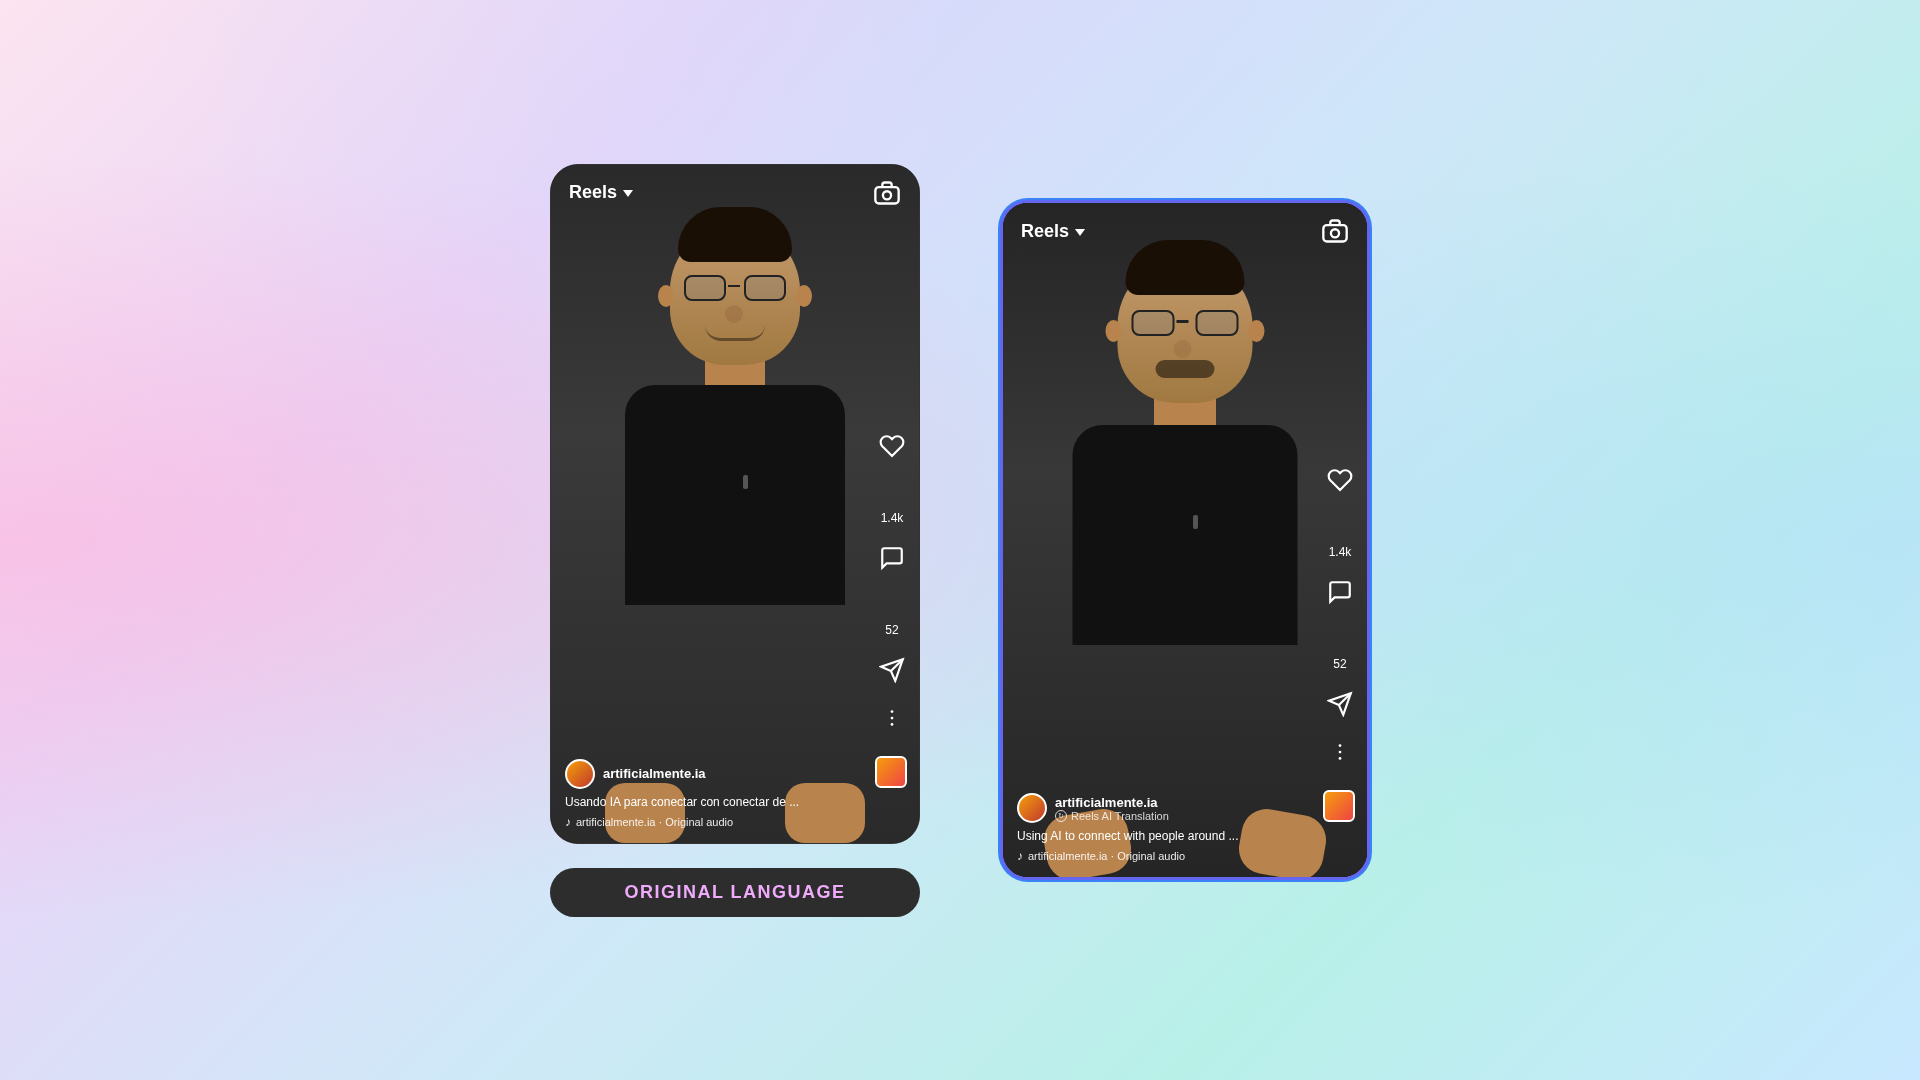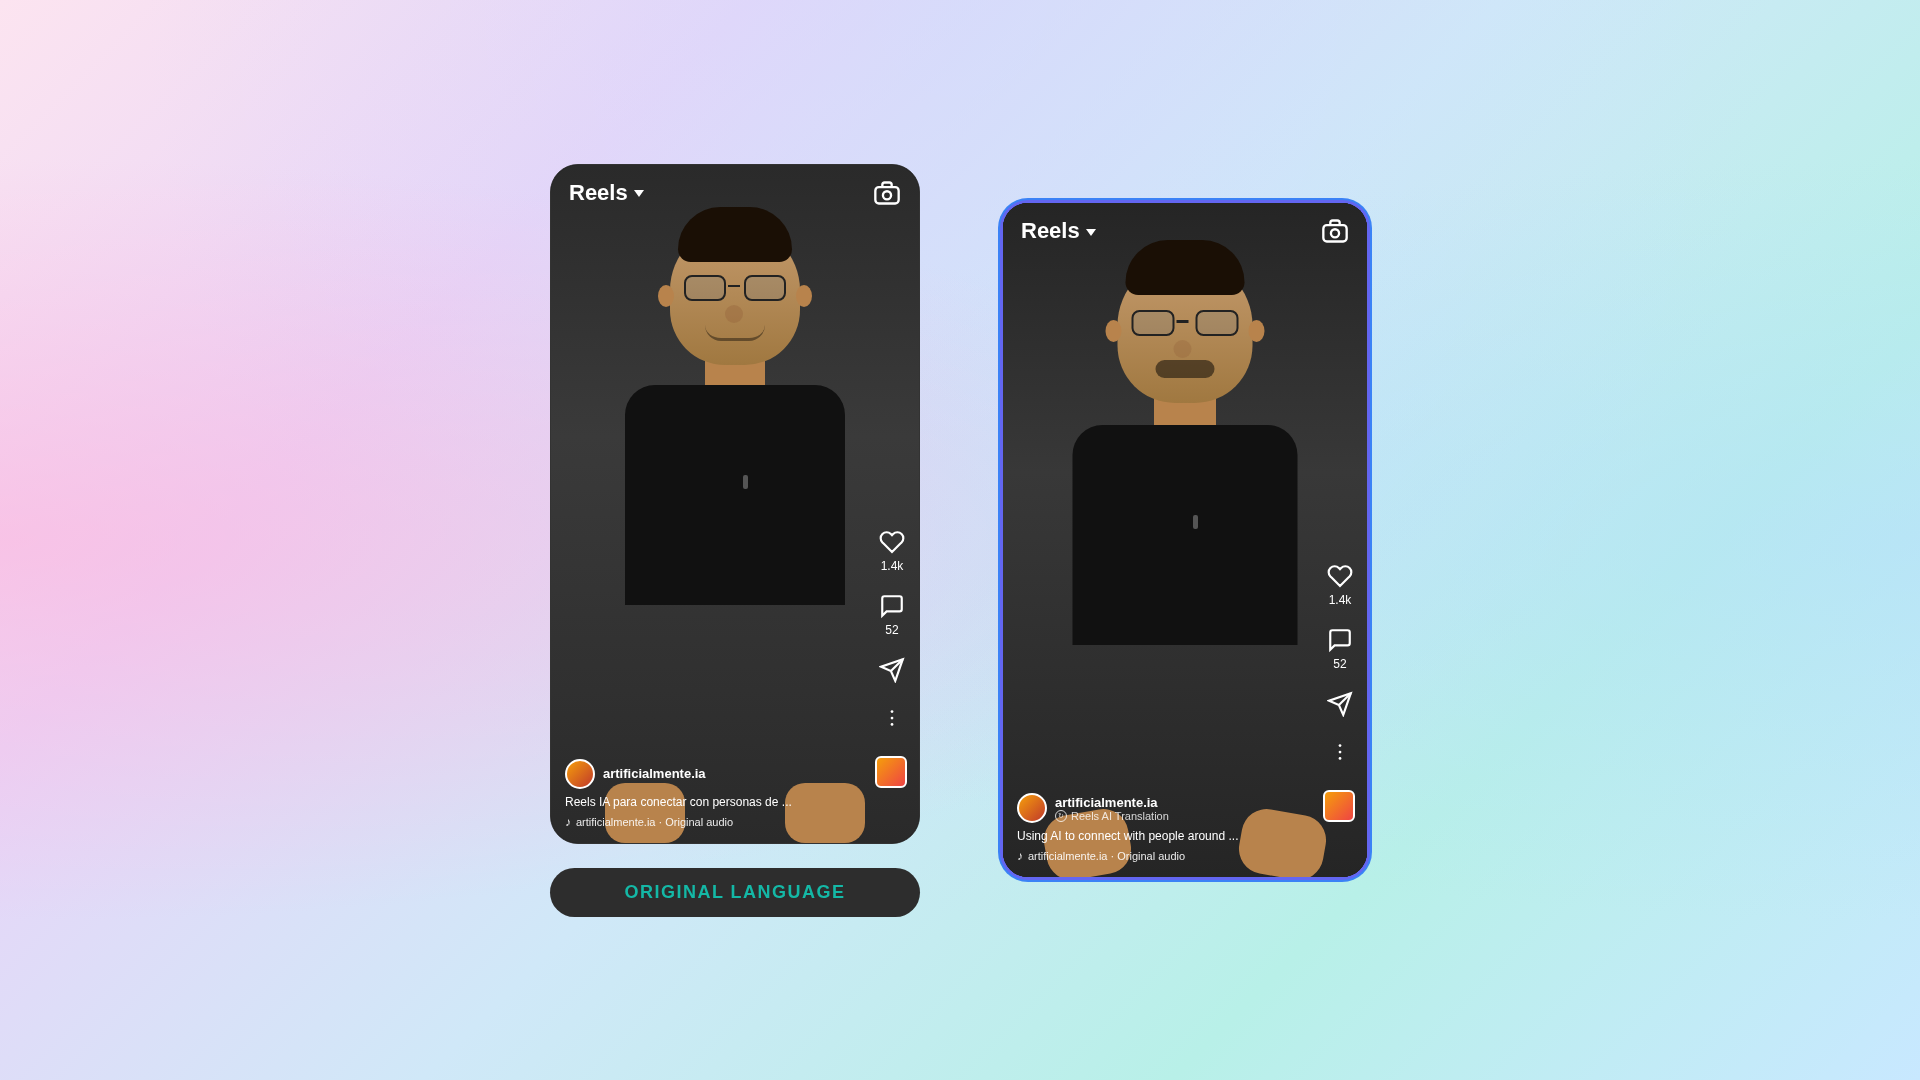--- a/index.html
+++ b/index.html
@@ -57,21 +57,21 @@
       right: 0;
       z-index: 10;
     }
 
     .reels-title {
       display: flex;
       align-items: center;
       gap: 4px;
       color: white;
       font-weight: 700;
-      font-size: 22px;
+      font-size: 18px;
     }
 
     .chevron-down {
       display: inline-block;
       width: 0;
       height: 0;
       border-left: 5px solid transparent;
       border-right: 5px solid transparent;
       border-top: 7px solid white;
       margin-left: 2px;
@@ -133,20 +133,21 @@
       fill: none;
       stroke: white;
       stroke-width: 2;
     }
 
     .action-count {
       color: white;
       font-size: 12px;
       font-weight: 500;
       text-align: center;
+      margin-top: 48px;
     }
 
     .profile-thumb {
       position: absolute;
       right: 12px;
       bottom: 55px;
       width: 32px;
       height: 32px;
       border-radius: 6px;
       background: linear-gradient(135deg, #6366f1, #a855f7);
@@ -233,21 +234,21 @@
       font-size: 18px;
       font-weight: 800;
       letter-spacing: 1.5px;
       border: none;
       cursor: pointer;
       text-transform: uppercase;
     }
 
     .label-button.original {
       background: #2d2d2d;
-      color: #14b8a6;
+      color: #f0abfc;
       width: 370px;
     }
 
     .label-button.translated {
       background: linear-gradient(135deg, #3b82f6, #6366f1);
       color: white;
       width: 370px;
     }
 
     
@@ -356,21 +357,21 @@
           </div>
         </div>
 
         <div class="profile-thumb" style="background:linear-gradient(135deg,#f59e0b,#ef4444);"></div>
 
         <div class="bottom-info">
           <div class="user-row">
             <div class="user-avatar" style="background:linear-gradient(135deg,#f59e0b,#c0392b);border:2px solid white;"></div>
             <span class="username">artificialmente.ia</span>
           </div>
-          <div class="caption">Reels IA para conectar con personas de ...</div>
+          <div class="caption">Usando IA para conectar con conectar de ...</div>
           <div class="audio-row">
             <span class="music-note">♪</span>
             <span>artificialmente.ia · Original audio</span>
           </div>
         </div>
       </div>
     </div>
 
     <button class="label-button original">ORIGINAL LANGUAGE</button>
   </div>

